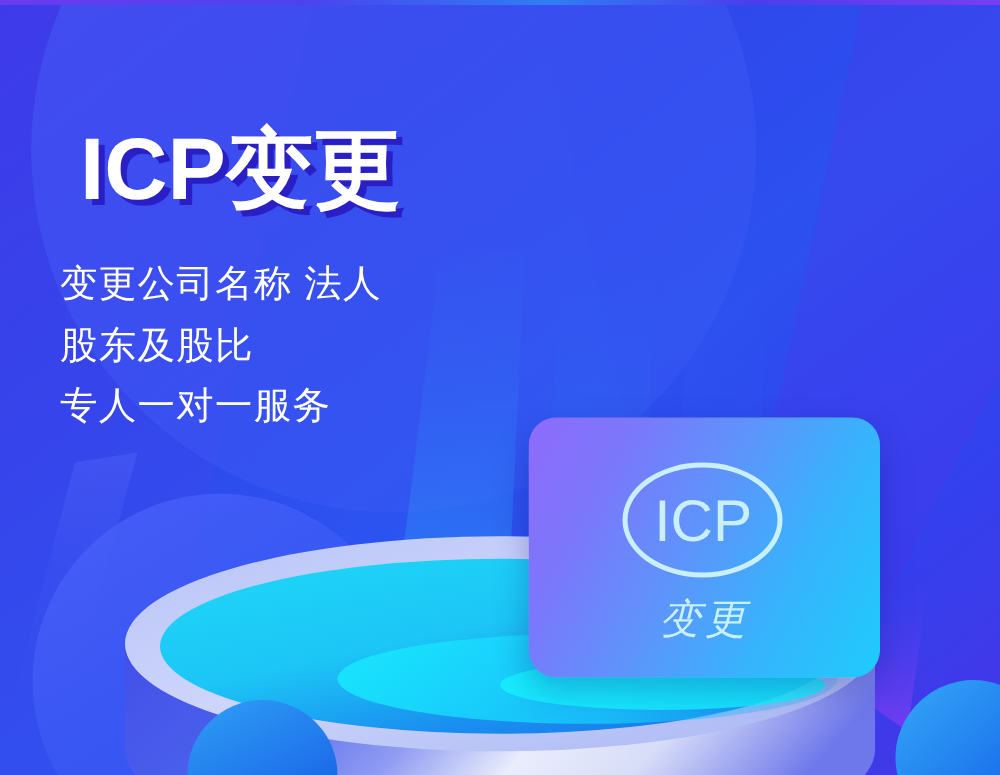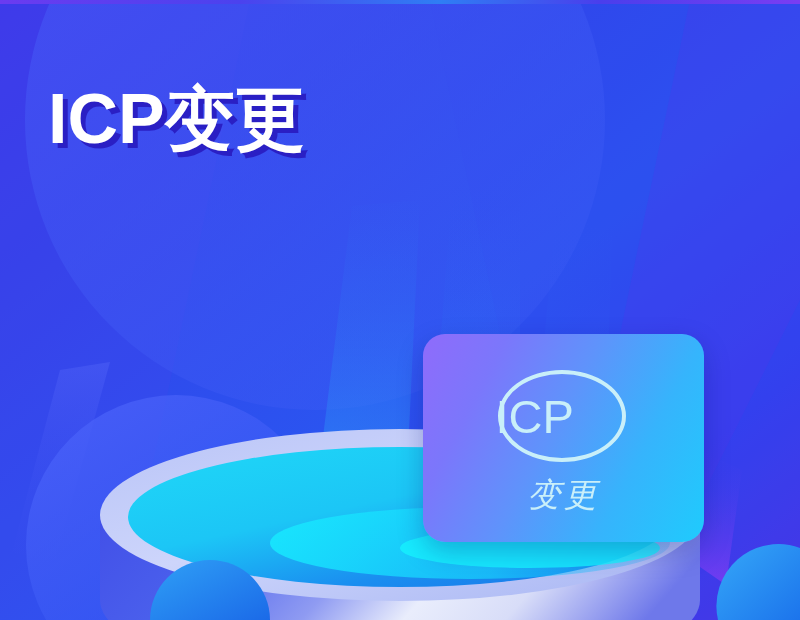--- a/index.html
+++ b/index.html
@@ -25,21 +25,21 @@
     top: 84px;
     width: 400px;
     z-index: 40;
   }
   #main-title {
     font-size: 70px;
     font-weight: 700;
     line-height: 1;
     color: #ffffff;
     letter-spacing: 0px;
-    margin: 0;
+    margin: 16px;
     text-shadow: 5px 5px 0 #2a1fc4;
     white-space: nowrap;
   }
   #subtitle-lines {
     margin-top: 34px;
   }
   .subtitle-line {
     font-size: 30px;
     line-height: 1.62;
     color: #ffffff;
@@ -67,21 +67,21 @@
     align-items: center;
     justify-content: center;
   }
   #icp-badge {
     position: relative;
     width: 132px;
     height: 96px;
     margin-top: 4px;
     display: flex;
     align-items: center;
-    justify-content: flex-start;
+    justify-content: center;
   }
   #icp-ellipse {
     position: absolute;
     left: 0; top: 0;
     width: 128px;
     height: 92px;
     border: 4px solid #c9eff9;
     border-radius: 50%;
     box-sizing: border-box;
   }
@@ -239,15 +239,20 @@
       <div id="icp-badge">
         <div id="icp-ellipse"></div>
         <div id="icp-text">ICP</div>
       </div>
       <div id="card-caption">变更</div>
     </div>
   </div>
 
   <div id="text-block">
     <h1 id="main-title">ICP变更</h1>
+    <div id="subtitle-lines">
+      <div class="subtitle-line">变更公司名称  法人</div>
+      <div class="subtitle-line">股东及股比</div>
+      <div class="subtitle-line">专人一对一服务</div>
+    </div>
   </div>
 
 </div>
 
 </body></html>

